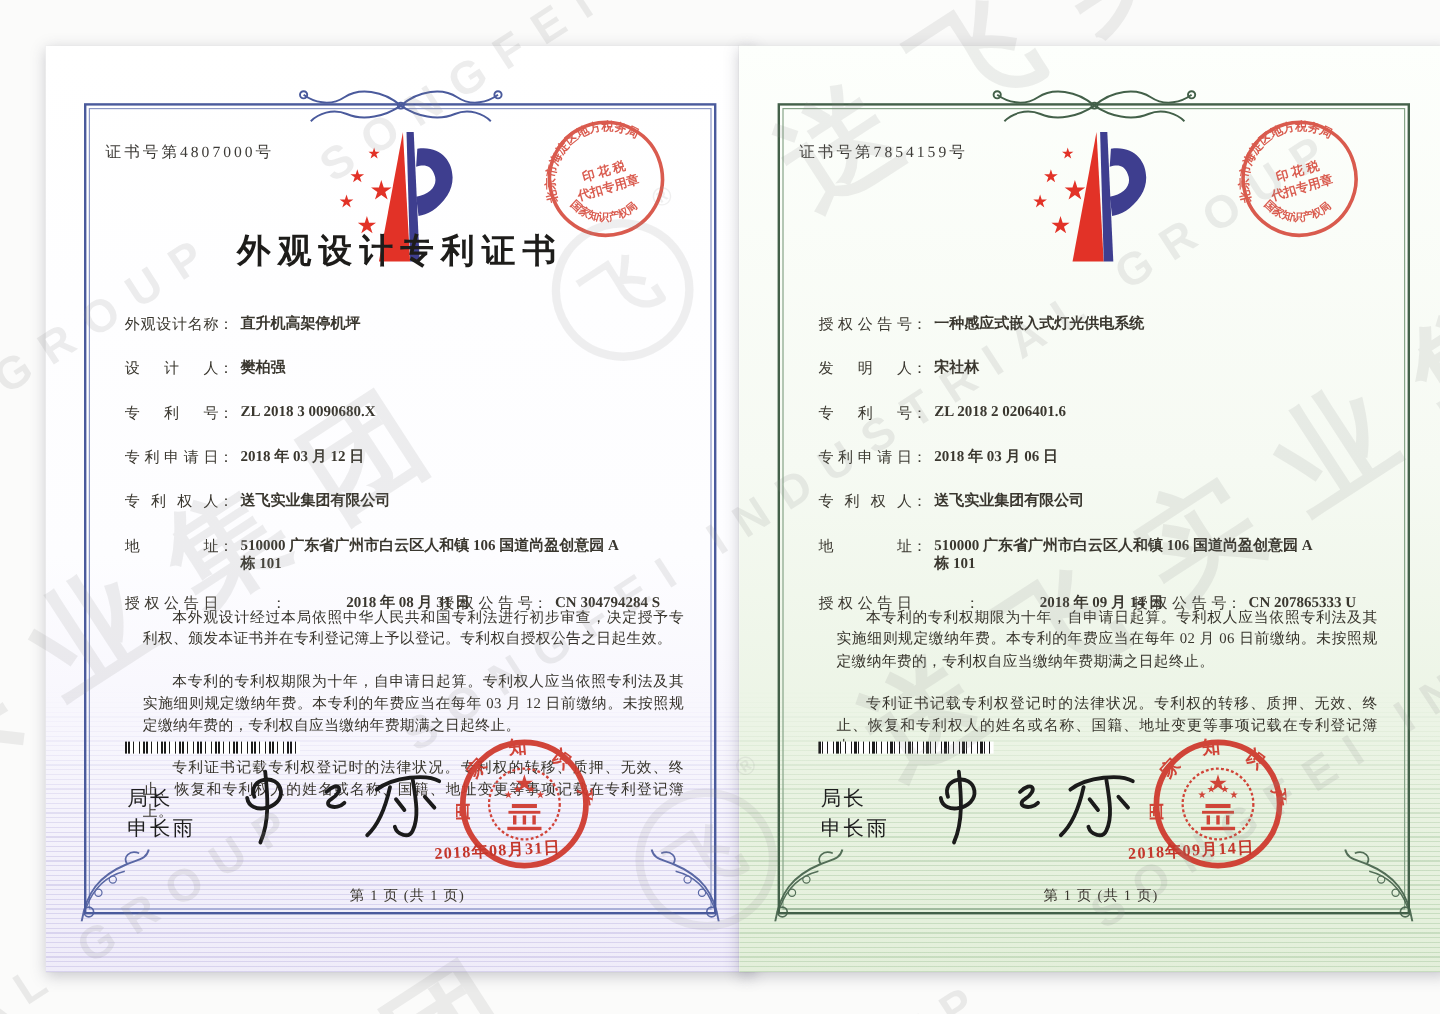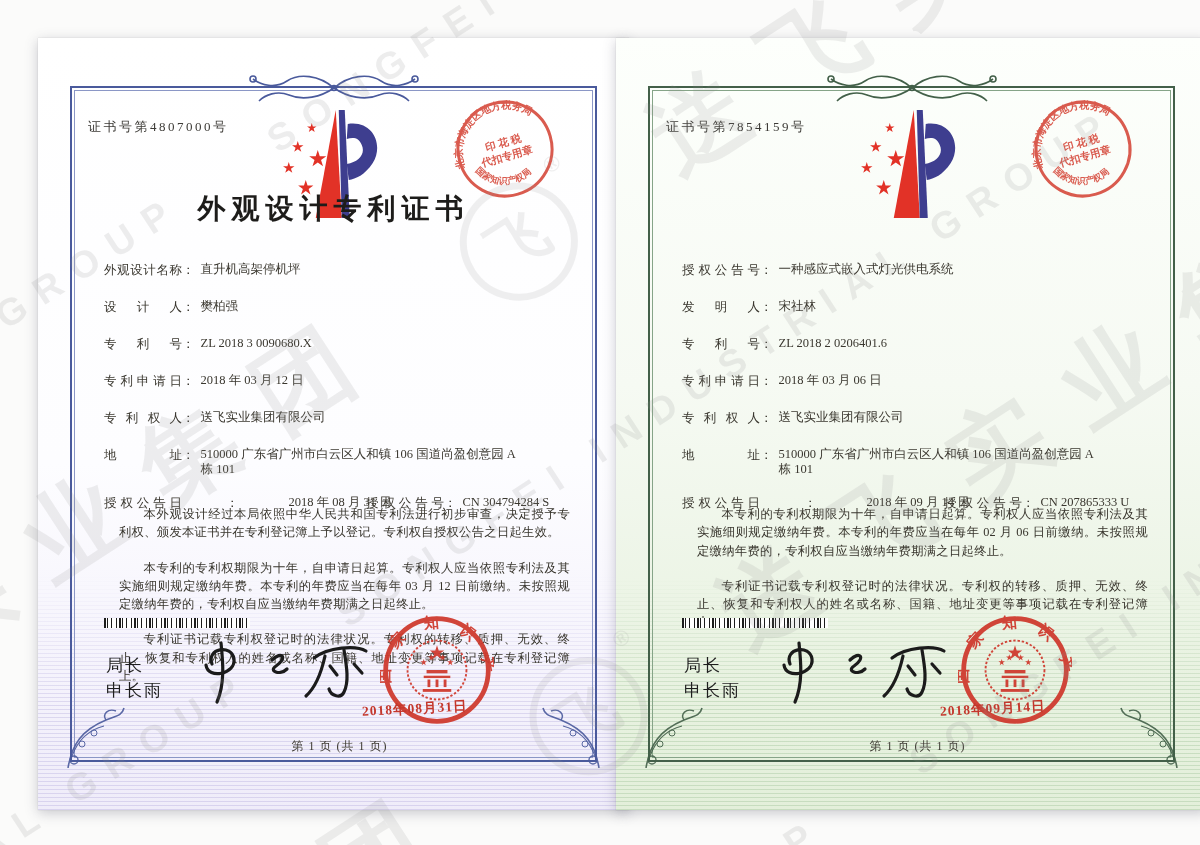--- a/index.html
+++ b/index.html
@@ -27,21 +27,21 @@
   .corner.cr{right:-8px;transform:scaleX(-1);}
   
   .cert-no{position:absolute;left:50px;top:80px;font-size:13px;letter-spacing:2.5px;color:#3c3a36;}
   .logo{position:absolute;left:50%;top:64px;transform:translateX(-56%);}
   .title{position:absolute;left:0;right:0;top:152px;text-align:center;font-size:28px;font-weight:700;
          letter-spacing:6px;color:#1d1c1a;}
   .fields{position:absolute;left:66px;right:40px;top:224px;font-size:12.5px;color:#3a372f;}
   .frow{margin-bottom:20px;display:flex;align-items:flex-start;position:relative;}
   .lab{display:inline-block;width:78px;text-align:justify;text-align-last:justify;flex:none;}
   .col{flex:none;}
-  .val{margin-left:6px;white-space:pre-line;max-width:330px;line-height:15px;}
+  .val{margin-left:6px;white-space:pre-line;max-width:330px;line-height:15px;font-weight:bold;}
   .frow.grant{margin-top:18px;gap:44px;}
   .gno{position:absolute;left:262px;top:0;display:flex;}
   .paras{position:absolute;left:64px;right:42px;top:450px;}
   .paras p{margin:17px;font-size:12.3px;line-height:18.3px;color:#37342c;text-indent:2em;
            text-align:justify;letter-spacing:.3px;}
   .barcode{position:absolute;left:66px;top:580px;width:146px;height:10px;
      background:repeating-linear-gradient(90deg,#1c1c1c 0 2px,#fff 2px 3px,#1c1c1c 3px 4px,#fff 4px 7px,#1c1c1c 7px 8px,#fff 8px 12px,#1c1c1c 12px 13px,#fff 13px 15px);}
   .sig-title,.sig-name{position:absolute;left:68px;font-family:"Liberation Sans","DejaVu Sans",sans-serif;
           font-size:17px;color:#1e1e1e;letter-spacing:2px;}
   .sig-title{top:616px;}

